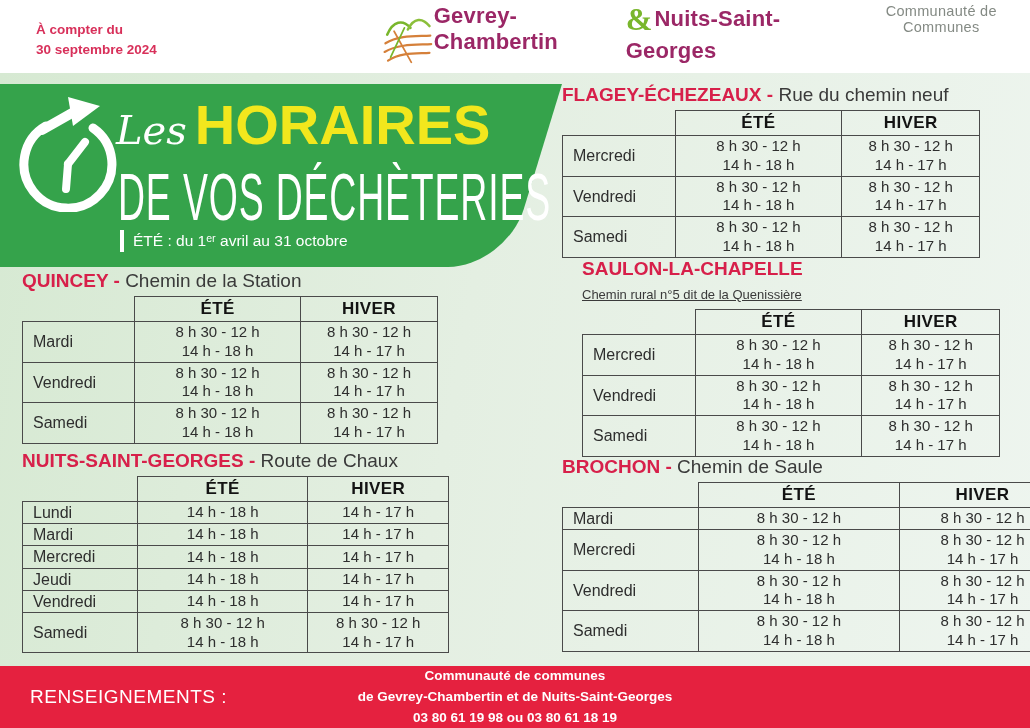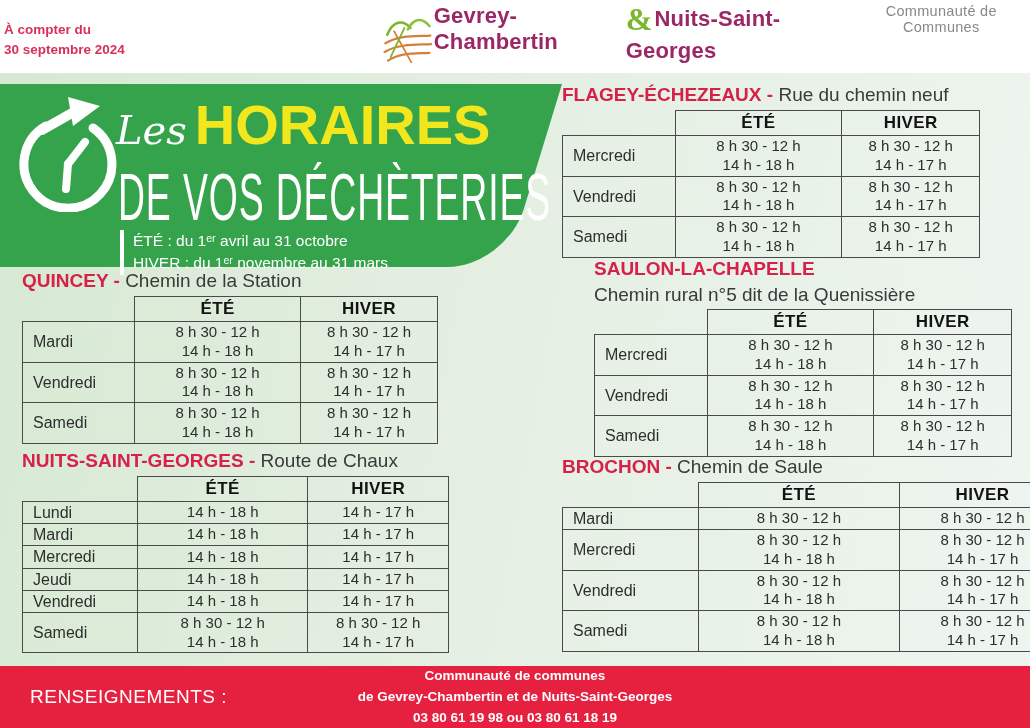--- a/index.html
+++ b/index.html
@@ -5,21 +5,21 @@
   * { margin:0; padding:0; box-sizing:border-box; }
   html,body { background:#ffffff; }
   body { font-family:"Liberation Sans","DejaVu Sans",sans-serif; }
   .page { position:relative; width:1030px; height:728px; overflow:hidden; background:#ffffff; }
 
   
   .mint-band { position:absolute; left:0; top:73px; width:1030px; height:593px;
     background:linear-gradient(100deg,#d6e9d2 0%,#e4efe2 45%,#eef5ef 100%); }
 
   
-  .effective-date { position:absolute; left:4px; top:20px; color:#d8305a; font-weight:bold;
+  .effective-date { position:absolute; left:36px; top:20px; color:#d8305a; font-weight:bold;
     font-size:13.5px; line-height:1.5; }
   .logo { position:absolute; left:382px; top:3px; display:flex; align-items:flex-start; }
   .logo-glyph { width:56px; height:64px; margin-top:4px; }
   .logo-text { display:flex; flex-direction:row; }
   .logo-line1 { font-size:22px; font-weight:bold; color:#9b2766; letter-spacing:.2px; }
   .logo-line2 { font-size:22px; font-weight:bold; color:#9b2766; margin-top:-2px; letter-spacing:.2px; }
   .logo-amp { font-size:32px; font-weight:bold; color:#79b62c; font-family:"Liberation Serif","DejaVu Serif",serif; margin-right:2px; vertical-align:-4px; }
   .logo-sub { font-size:14.5px; color:#848a84; margin-top:0; text-align:center; letter-spacing:.3px; }
 
   
@@ -36,27 +36,27 @@
     white-space:nowrap; transform:scale(.85,1.5); transform-origin:left top; letter-spacing:1px; font-weight:normal; }
   .banner-seasons { position:absolute; left:120px; top:146px; display:flex; }
   .season-bar { width:4px; background:#ffffff; margin-right:9px; }
   .season-lines { color:#ffffff; font-size:15.5px; line-height:1.45; font-weight:500; white-space:nowrap; }
 
   
   .site { position:absolute; }
   .site-quincey { left:22px;  top:270px; width:416px; }
   .site-nuits   { left:22px;  top:450px; width:427px; }
   .site-flagey  { left:562px; top:84px;  width:418px; }
-  .site-saulon  { left:594px; top:258px; width:418px; }
+  .site-saulon  { left:582px; top:258px; width:418px; }
   .site-brochon { left:562px; top:456px; width:504px; }
   .site-title { font-size:19px; font-weight:normal; line-height:22px; margin-bottom:4px; white-space:nowrap; }
   .site-name { color:#d7204a; font-weight:bold; }
   .site-sep  { color:#d7204a; font-weight:bold; }
   .site-addr { color:#3a3a3a; }
-  .site-addr2 { font-size:19px; color:#3a3a3a; line-height:21px; margin-bottom:4px; white-space:nowrap; }
+  .site-addr2 { font-size:13px; color:#3a3a3a; line-height:21px; margin-bottom:4px; white-space:nowrap;text-decoration:underline; }
 
   table.hours-table { border-collapse:collapse; width:100%; table-layout:fixed; }
   .hours-table col.c-day { width:27%; } .hours-table col.c-sum { width:40%; } .hours-table col.c-win { width:33%; }
   .hours-table th, .hours-table td { border:1.5px solid #4a4a4a; }
   .hours-table th { font-size:17px; font-weight:bold; color:#131313; text-align:center; padding:2px 0; letter-spacing:.4px; }
   .hours-table th.corner { border:none; }
   .hours-table td.day { font-size:16px; color:#2e2e2e; padding:1px 0 1px 10px; line-height:1.2; }
   .hours-table td.hours { font-size:15px; color:#2e2e2e; text-align:center; line-height:1.25; padding:1px 0; }
 
   
@@ -106,21 +106,20 @@
         <path d="M52 68 L50 93" stroke="#ffffff" stroke-width="8" stroke-linecap="round"></path>
       </svg>
       <div class="banner-line1">
         <span class="title-prefix">Les</span><span class="title-main">HORAIRES</span>
       </div>
       <div class="banner-line2">DE VOS DÉCHÈTERIES</div>
       <div class="banner-seasons">
         <div class="season-bar"></div>
         <div class="season-lines">
           <div>ÉTÉ : du 1ᵉʳ avril au 31 octobre</div>
-          <div>HIVER : du 1ᵉʳ novembre au 31 mars</div>
         </div>
       </div>
     </div>
   </div>
 
   <section class="site site-quincey">
     <h2 class="site-title"><span class="site-name">QUINCEY</span><span class="site-sep"> - </span><span class="site-addr">Chemin de la Station</span></h2>
     <table class="hours-table">
       <colgroup>
           <col class="c-day">

